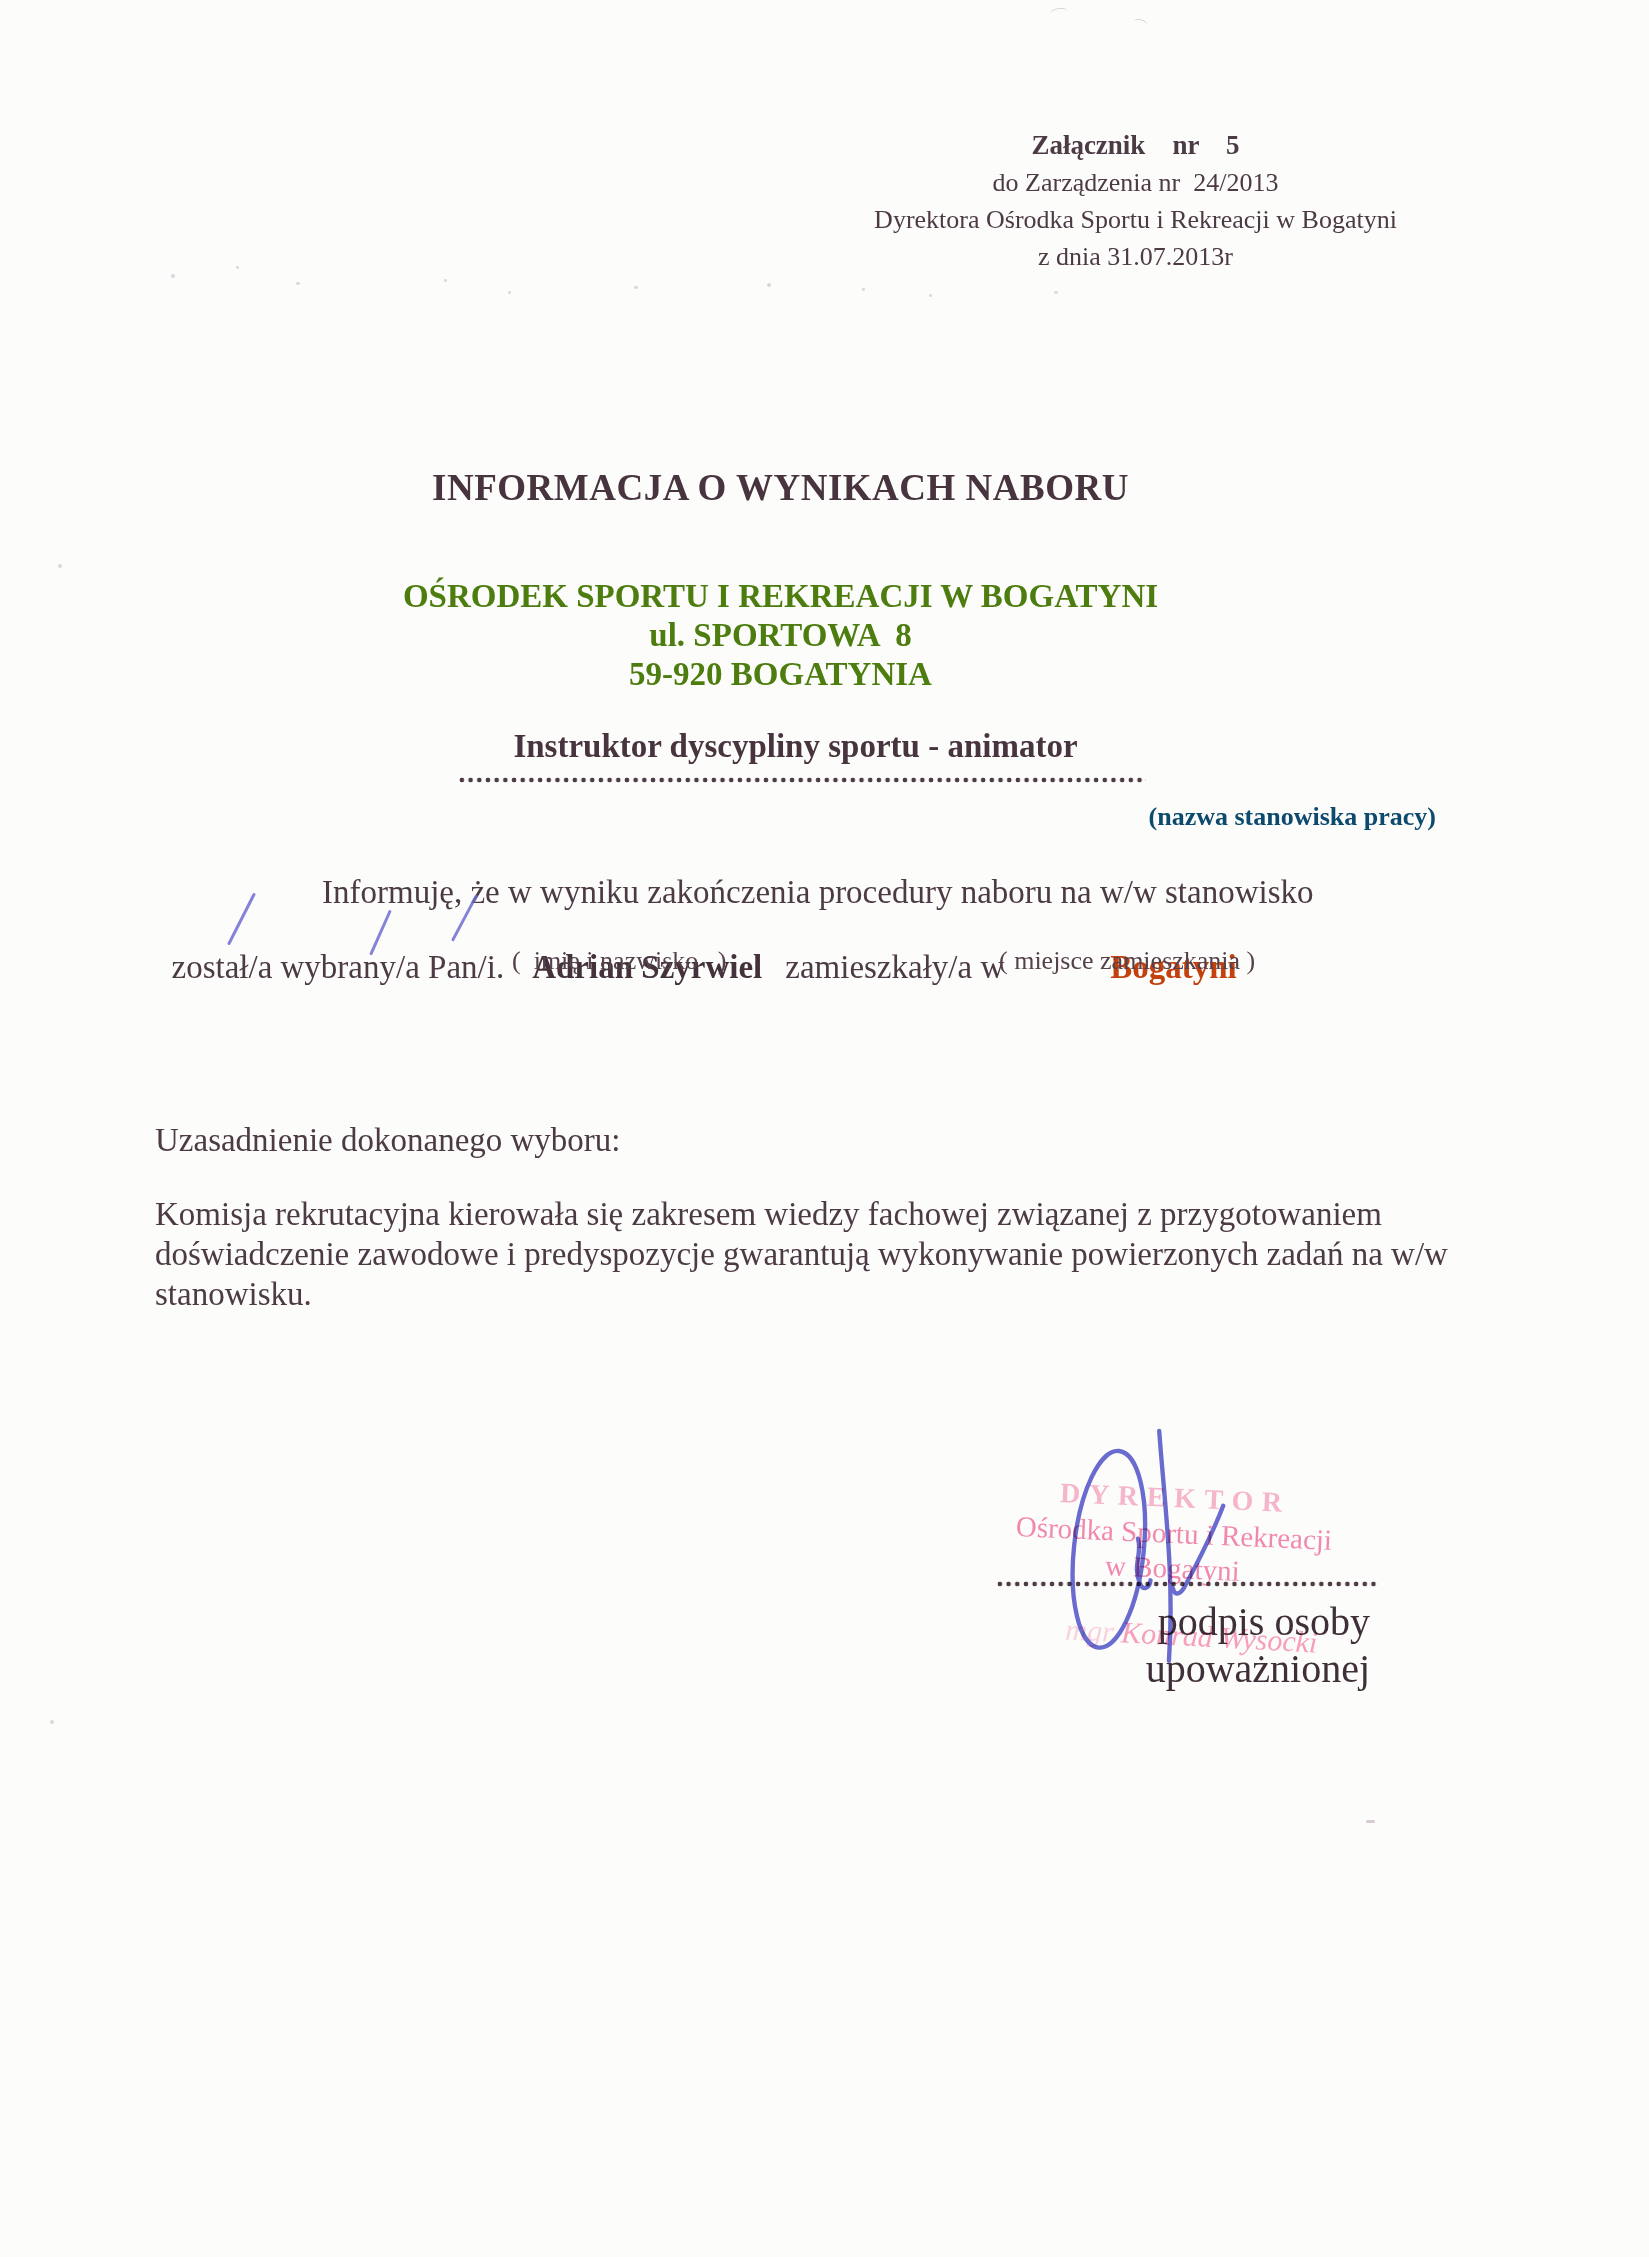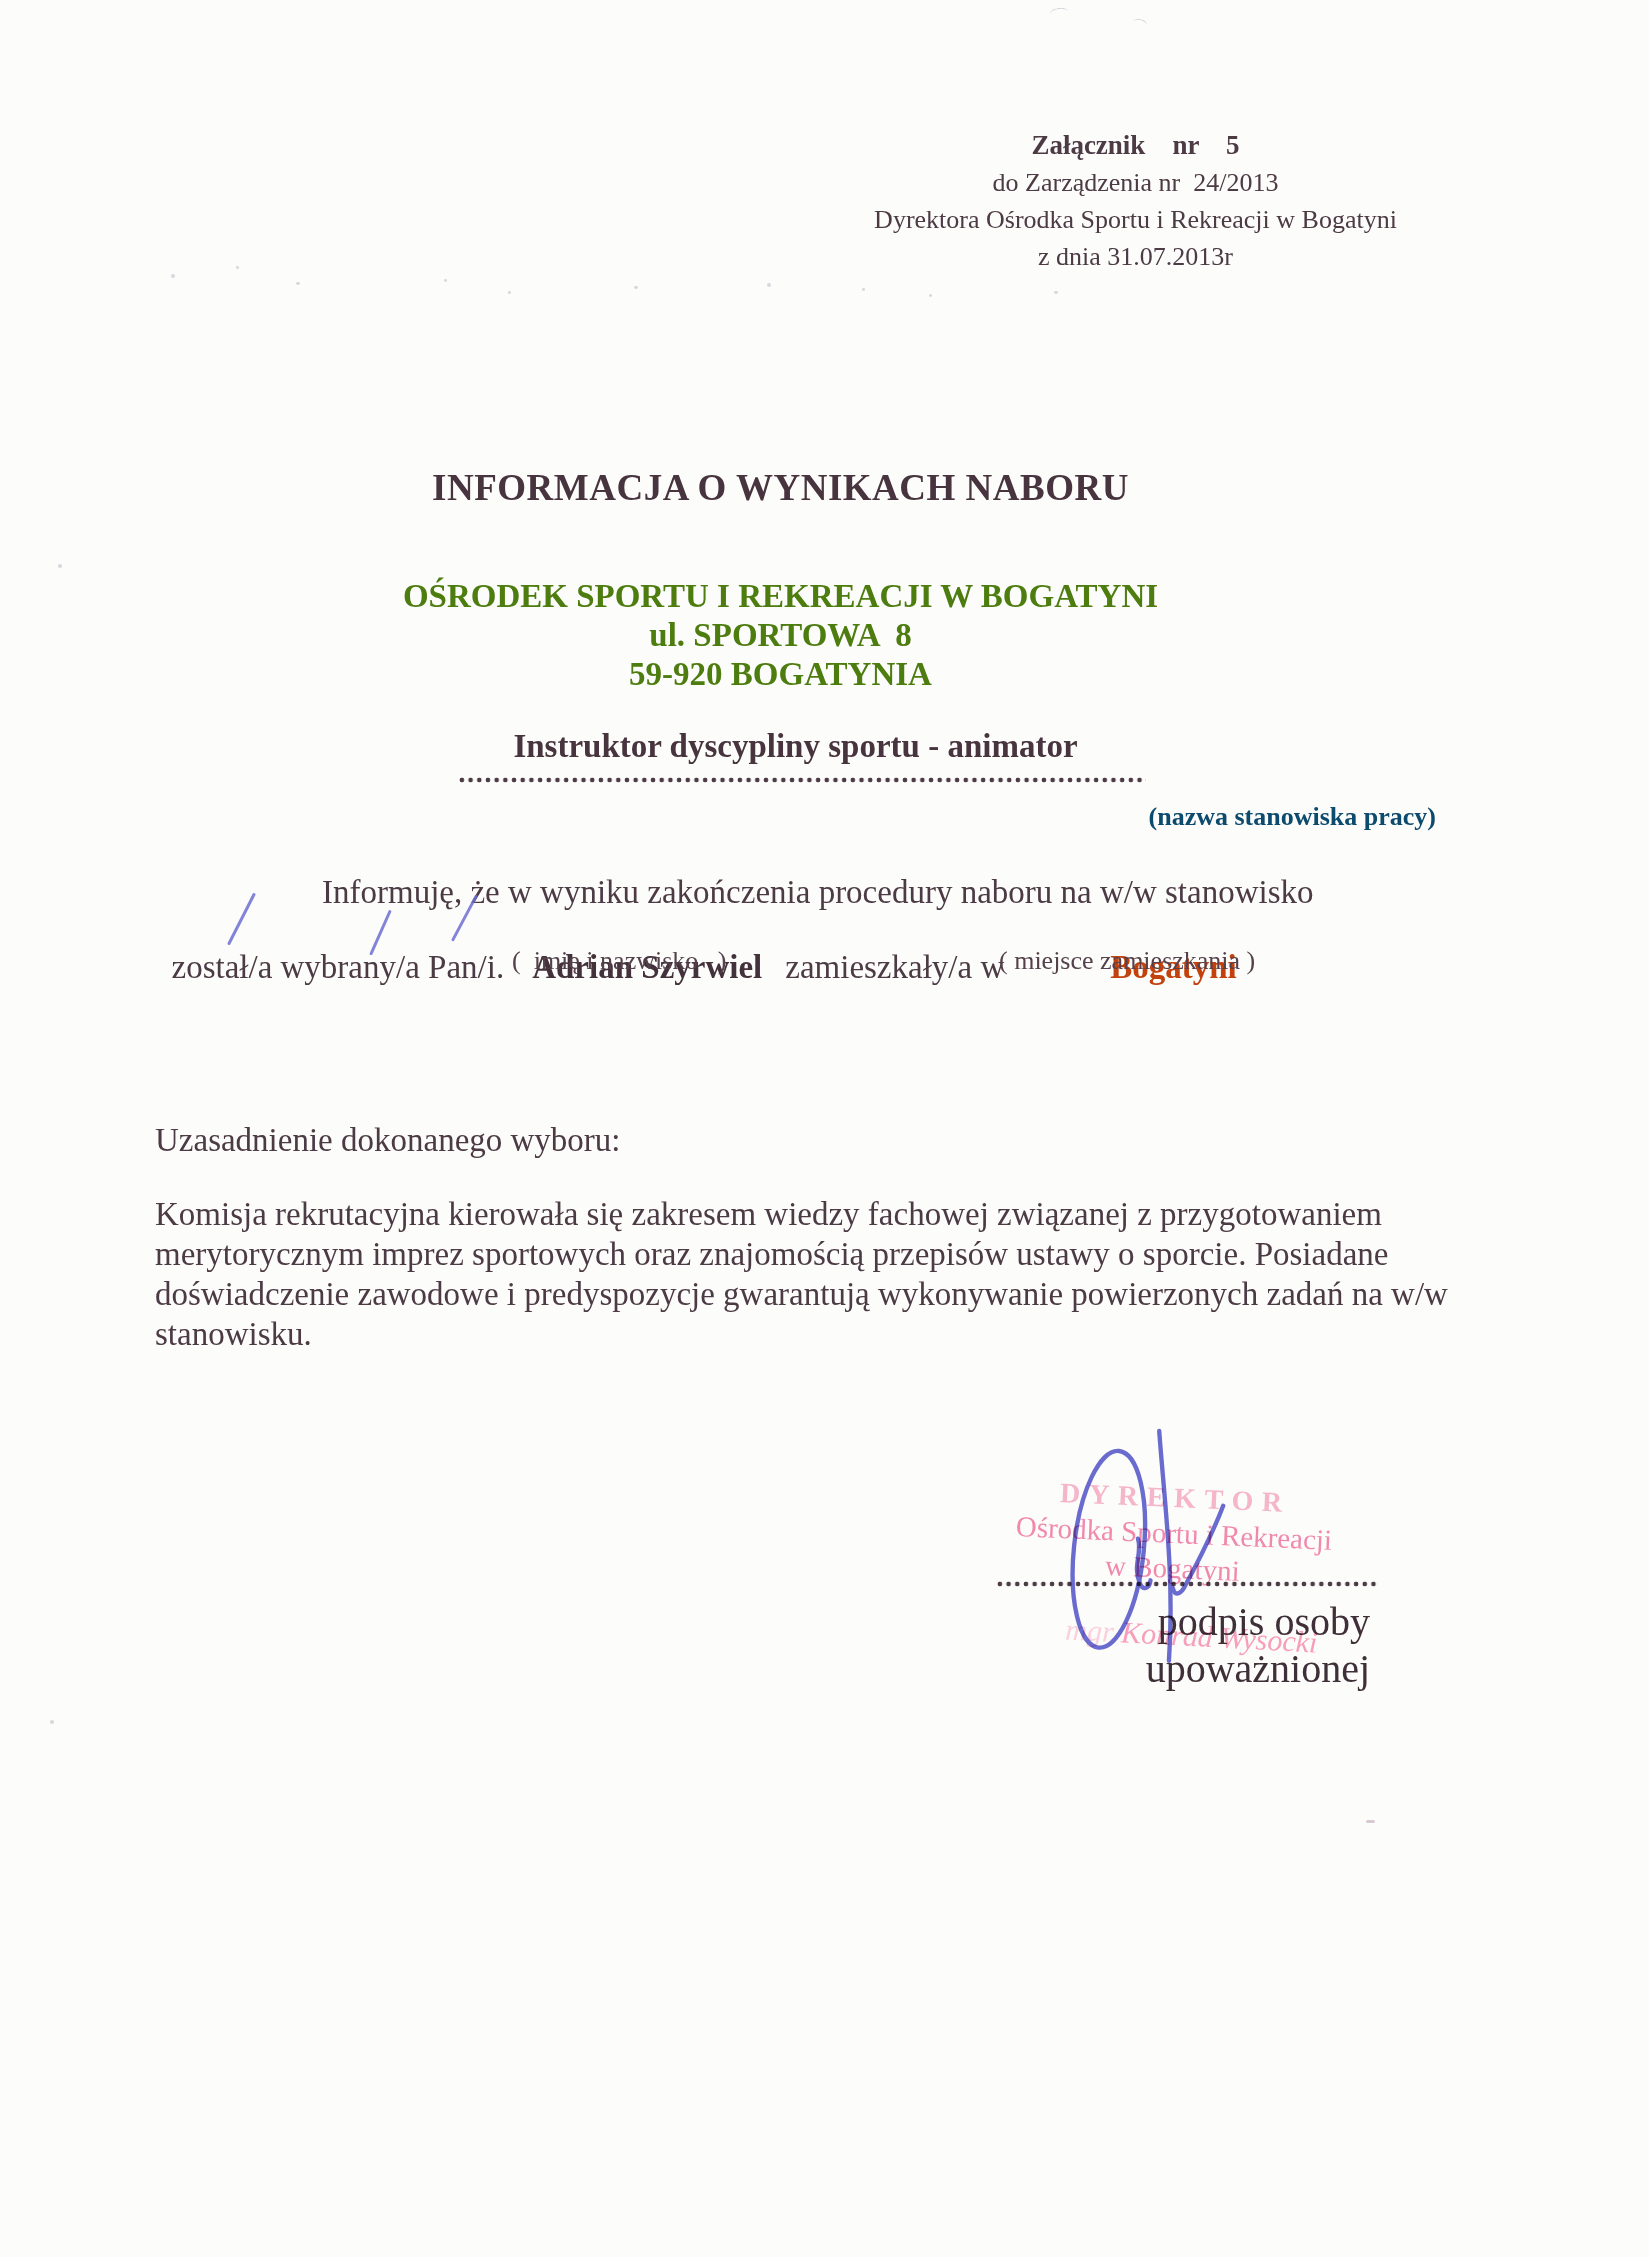--- a/index.html
+++ b/index.html
@@ -137,21 +137,20 @@
 <div class="abs cap cap-name">(  imię i nazwisko   )</div>
 <div class="abs cap cap-res">( miejsce zamieszkania )</div>
 
 <div class="abs pen-stroke pen1"></div>
 <div class="abs pen-stroke pen2"></div>
 <div class="abs pen-stroke pen3"></div>
 
 <div class="abs just-head">Uzasadnienie dokonanego wyboru:</div>
 <div class="abs just-par">
   <div>Komisja rekrutacyjna kierowała się zakresem wiedzy fachowej związanej z przygotowaniem</div>
-  <div>merytorycznym imprez sportowych oraz znajomością przepisów ustawy o sporcie. Posiadane</div>
   <div>doświadczenie zawodowe i predyspozycje gwarantują wykonywanie powierzonych zadań na w/w</div>
   <div>stanowisku.</div>
 </div>
 
 <div class="abs dotline dot2"></div>
 <div class="abs sign-caption">podpis osoby upoważnionej</div>
 
 <div class="abs stamp">
   <div class="s1">DYREKTOR</div>
   <div class="s2">Ośrodka Sportu i Rekreacji</div>

